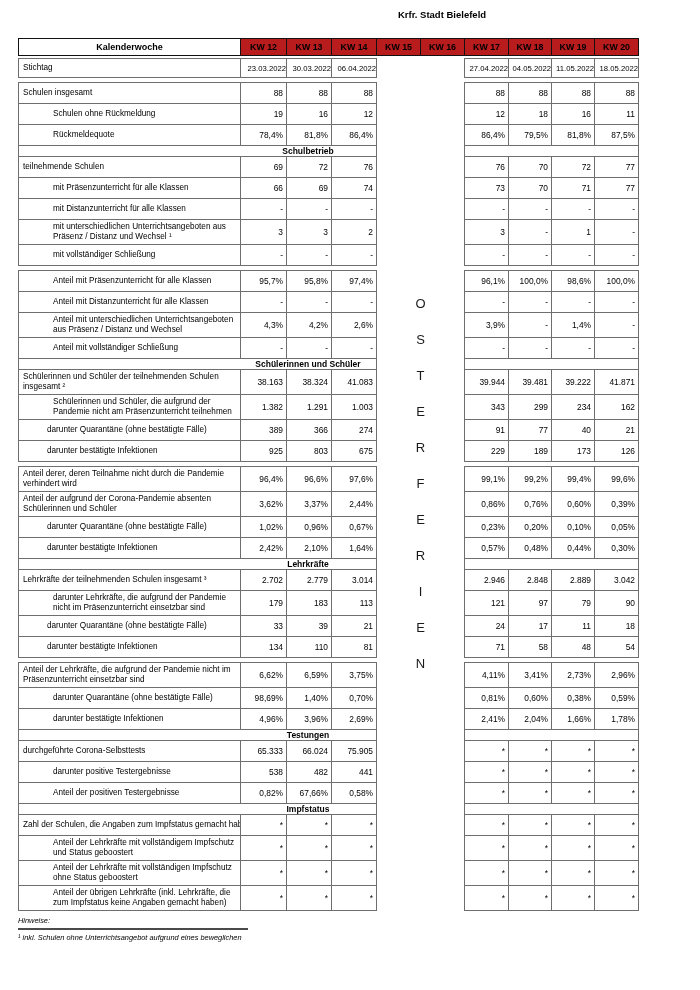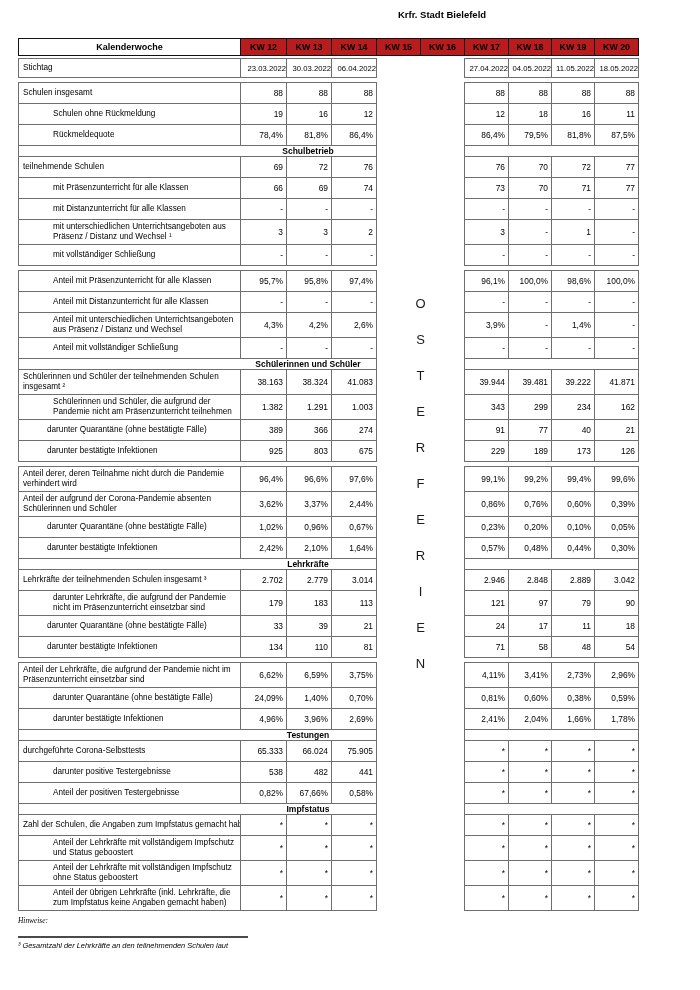--- a/index.html
+++ b/index.html
@@ -36,21 +36,21 @@
   td.sec{border:1px solid #6e6e6e;padding:0;text-align:right;font-weight:bold;font-size:8.5px;vertical-align:middle;}
   td.sec .sec-inner{display:inline-block;width:136px;text-align:center;}
   td.secbar{border:1px solid #6e6e6e;}
 
   td.oster{border-left:1px solid #6e6e6e;border-right:1px solid #6e6e6e;border-top:none;border-bottom:1px solid #6e6e6e;
     vertical-align:middle;padding:0;}
   .oster-col{display:flex;flex-direction:column;align-items:center;justify-content:center;gap:23px;
     font-size:13px;color:#1a1a1a;line-height:13px;}
 
   .hinweise{position:absolute;left:18px;top:916px;width:320px;font-size:7.4px;font-style:italic;line-height:10.5px;}
-  .hinweise .hw-title{margin-bottom:9px;font-family:Liberation Serif, serif;}
+  .hinweise .hw-title{margin-bottom:1px;}
   .hinweise .hw-rule{width:230px;border-top:2.5px solid #4a4a4a;margin:0 0 3px 0;}
   .hinweise .fn{white-space:nowrap;}
 </style>
 </head>
 <body>
 
 <div class="page-title">Krfr. Stadt Bielefeld</div>
 
 <table class="stat">
   <colgroup>
@@ -383,21 +383,21 @@
         <td class="val">6,62%</td>
         <td class="val">6,59%</td>
         <td class="val">3,75%</td>
         <td class="val">4,11%</td>
         <td class="val">3,41%</td>
         <td class="val">2,73%</td>
         <td class="val">2,96%</td>
       </tr>
       <tr class="r-short">
         <td class="lbl i1 nowrap">darunter Quarantäne (ohne bestätigte Fälle)</td>
-        <td class="val">24,09%</td>
+        <td class="val">98,69%</td>
         <td class="val">1,40%</td>
         <td class="val">0,70%</td>
         <td class="val">0,81%</td>
         <td class="val">0,60%</td>
         <td class="val">0,38%</td>
         <td class="val">0,59%</td>
       </tr>
       <tr class="r-short">
         <td class="lbl i1 nowrap">darunter bestätigte Infektionen</td>
         <td class="val">4,96%</td>
@@ -486,15 +486,15 @@
         <td class="val">*</td>
         <td class="val">*</td>
       </tr>
     </tbody>
 </table>
 
 <div class="hinweise">
   <div class="hw-title">Hinweise:</div>
   <div class="hw-rule"></div>
   <div id="fn-list">
-      <div class="fn">³ Gesamtzahl der Lehrkräfte an den teilnehmenden Schulen laut</div>
+      <div class="fn">¹ inkl. Schulen ohne Unterrichtsangebot aufgrund eines beweglichen</div>
     </div>
 </div>
 
 </body></html>

